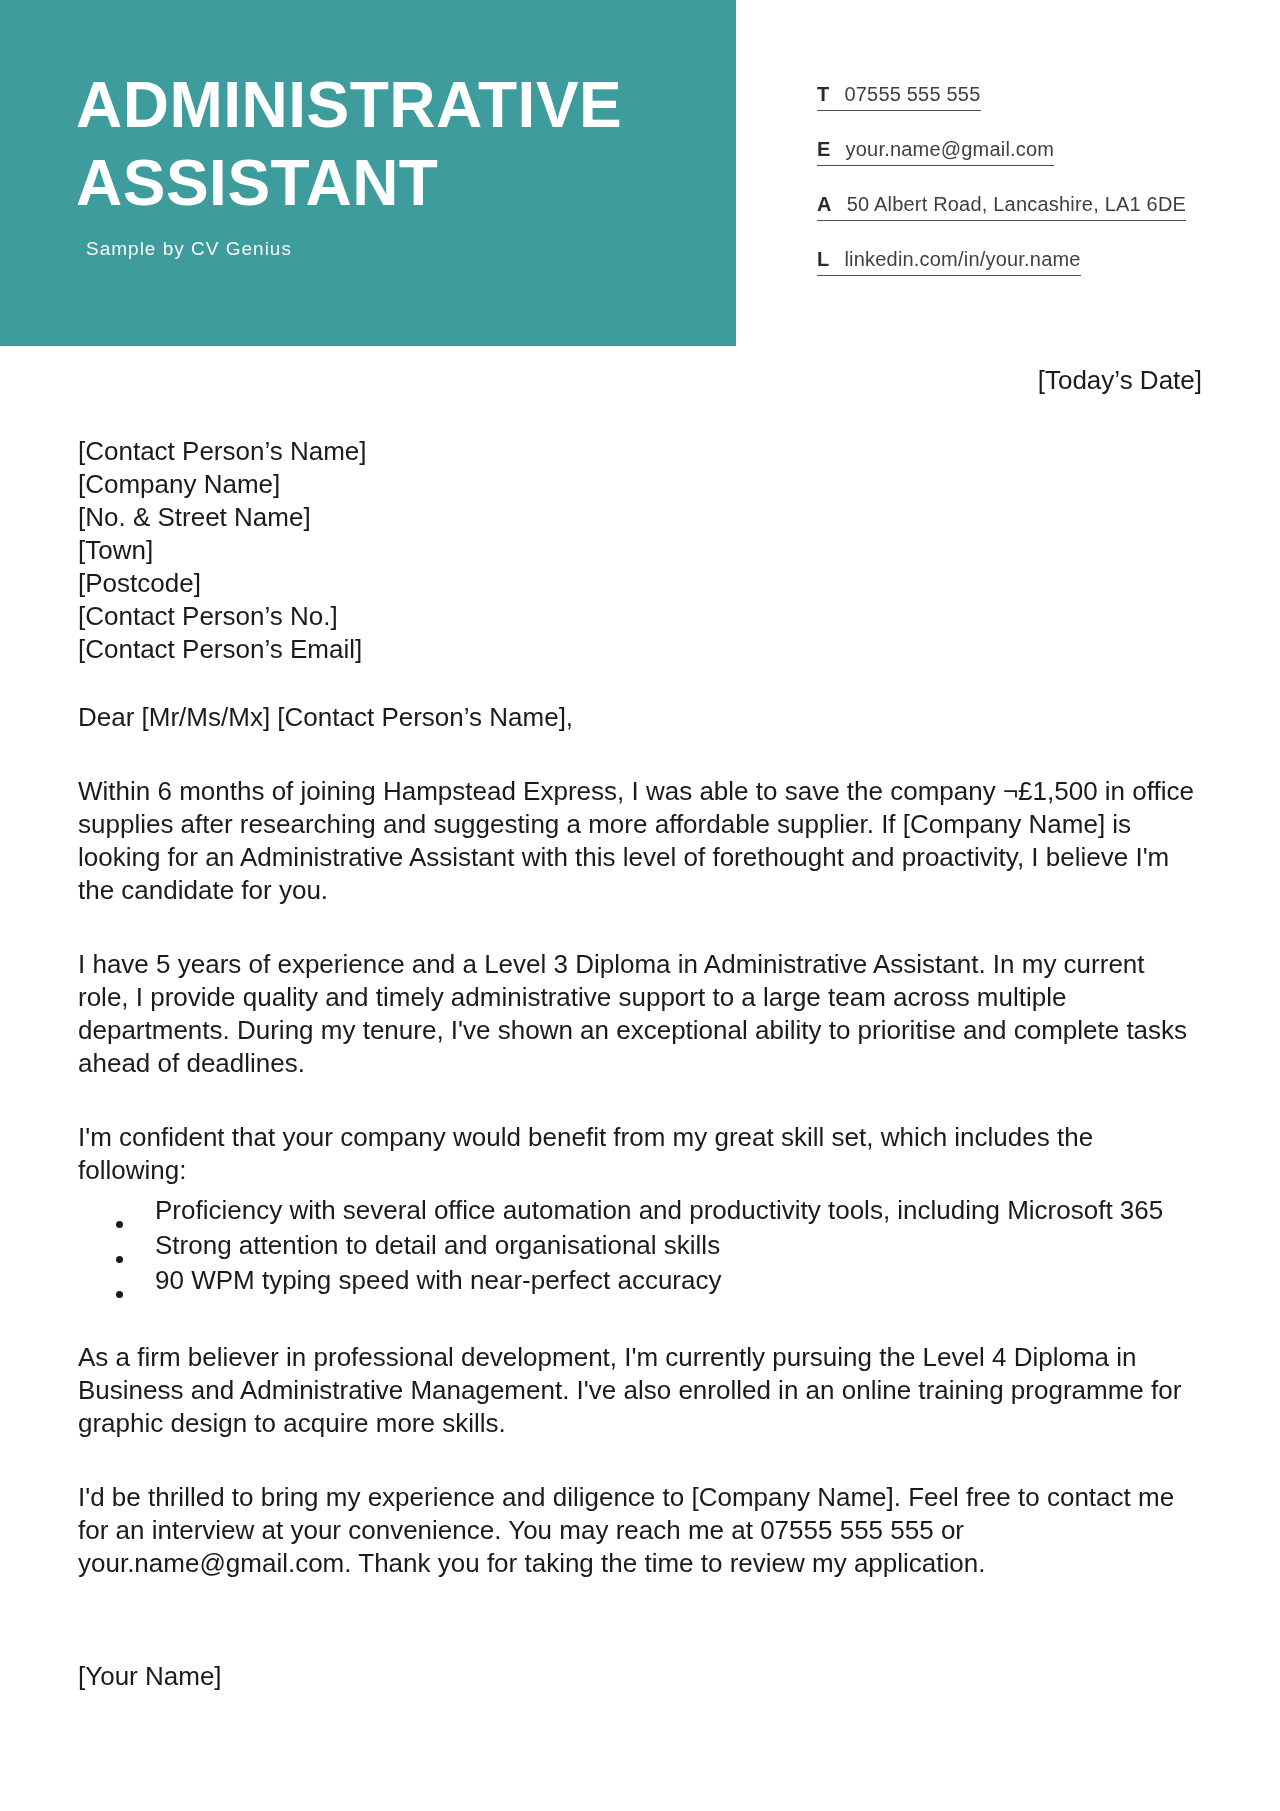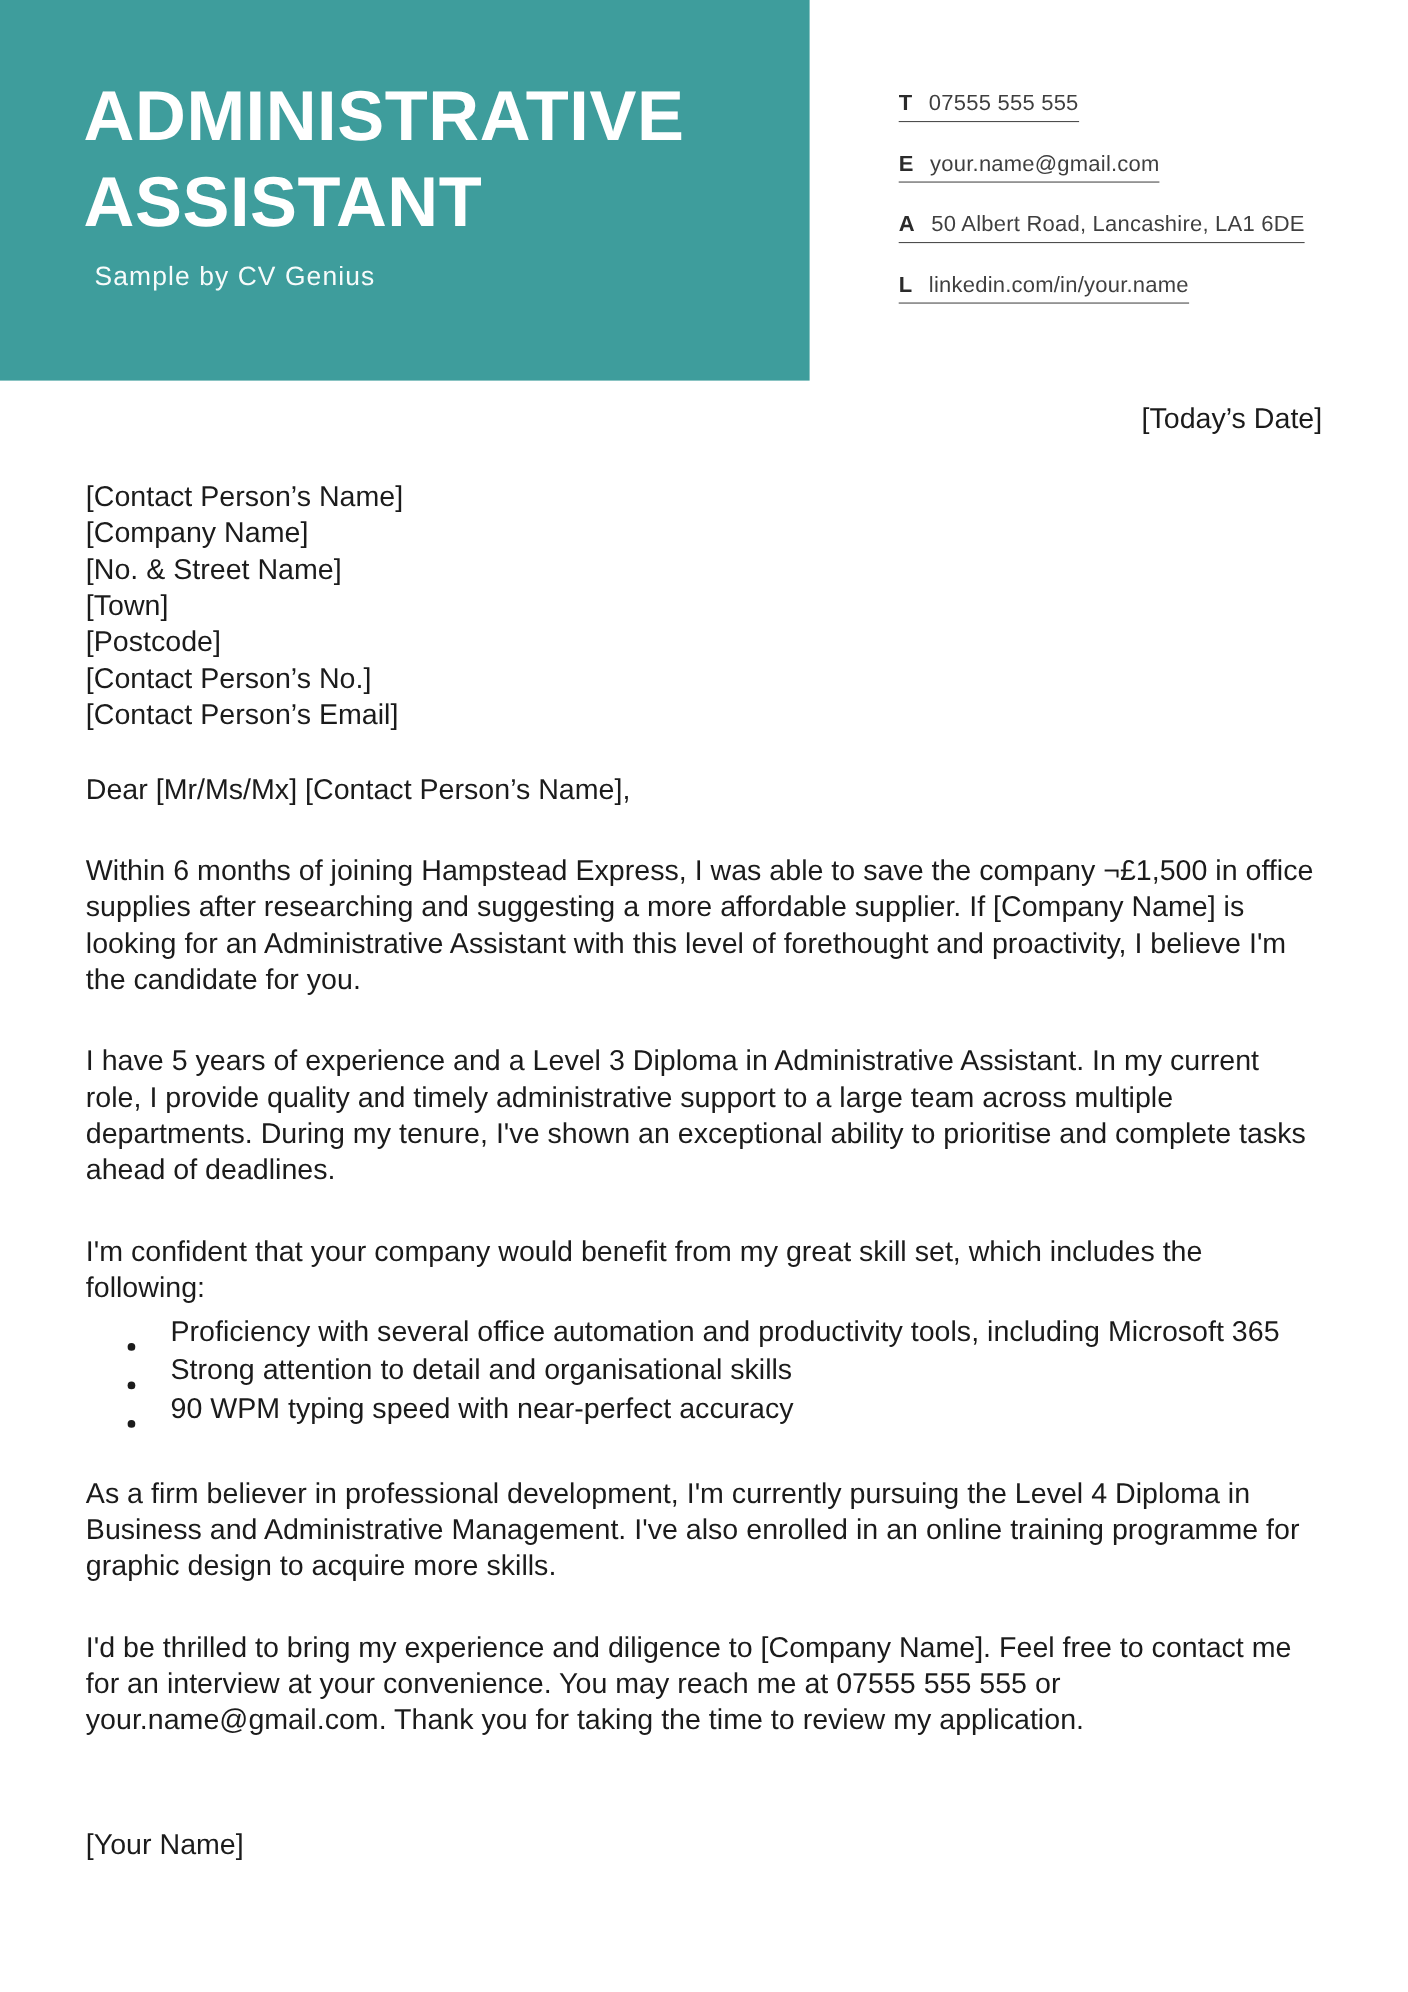--- a/index.html
+++ b/index.html
@@ -23,21 +23,21 @@
   }
   .title {
     color: #ffffff;
     font-size: 64px;
     font-weight: 700;
     line-height: 78px;
     letter-spacing: 0.5px;
   }
   .subtitle {
     color: rgba(255,255,255,0.96);
-    font-size: 24px;
+    font-size: 19px;
     font-weight: 400;
     letter-spacing: 1px;
     margin: 16px 13px 0 10px;
   }
   
   .contact {
     position: absolute;
     left: 817px; top: 82px;
   }
   .contact-row {

